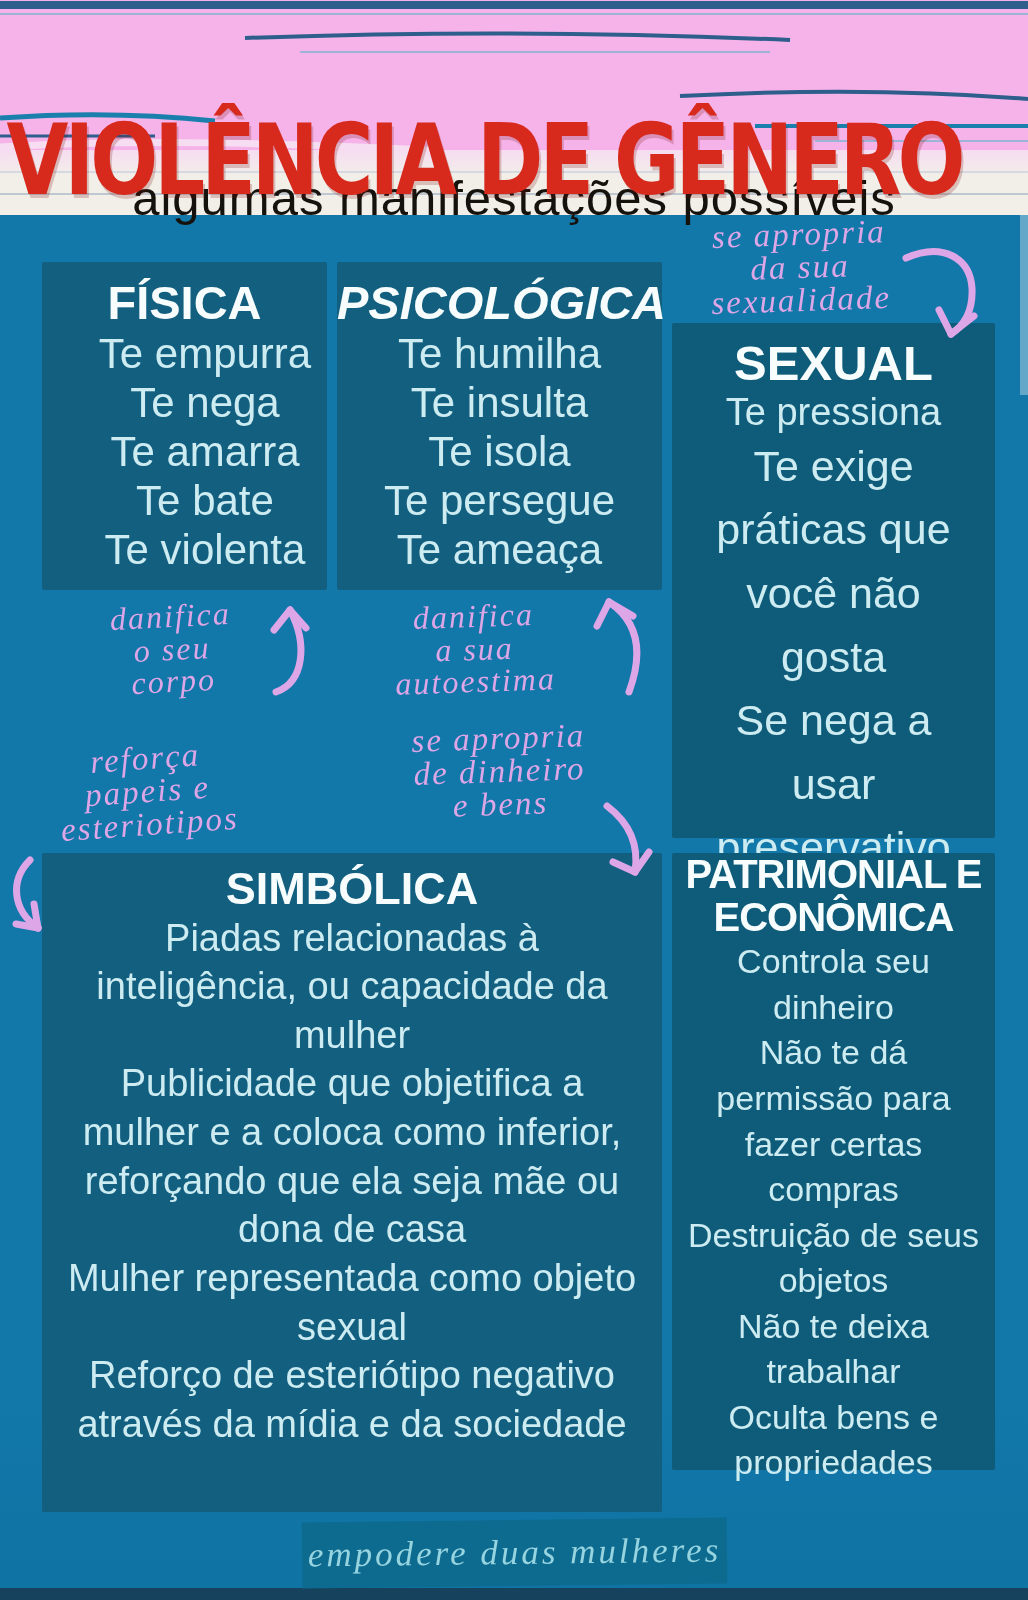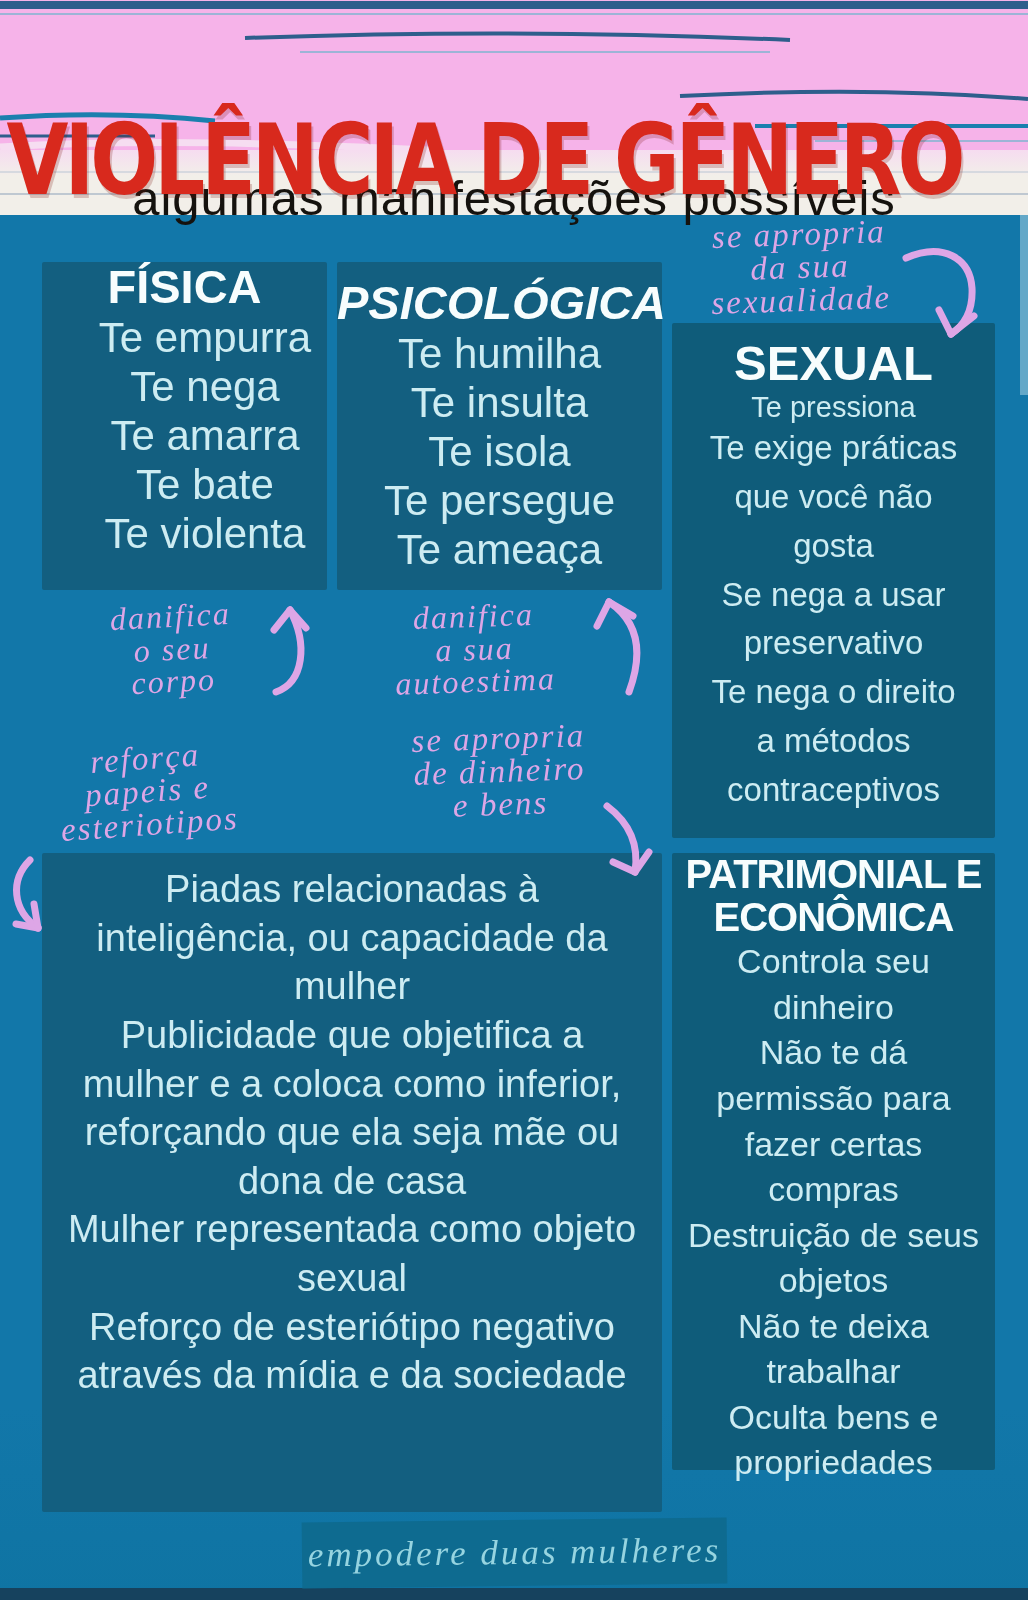--- a/index.html
+++ b/index.html
@@ -26,30 +26,30 @@
   .subtitle{
     position:absolute;left:0;top:20px;width:1028px;text-align:center;
     font-size:49px;font-weight:400;letter-spacing:1px;color:var(--subtitle_ink);
   }
   
   .box{position:absolute;background:var(--box);border-radius:2px;box-sizing:border-box;
        text-align:center;color:var(--box_text);}
   .box.alt{background:var(--box_alt);}
   .box h2{margin:0;color:var(--box_title);font-weight:bold;line-height:1.08;}
   .box p{margin:0;}
-  .box-fisica{left:42px;top:262px;width:285px;height:328px;}
+  .box-fisica{left:42px;top:262px;width:285px;height:328px;padding-top:16px;}
   .box-fisica h2{font-size:47px;}
   .box-fisica p{font-size:42px;line-height:1.17;margin-left:41px;}
   .box-psicologica{left:337px;top:262px;width:325px;height:328px;padding-top:16px;}
   .box-psicologica h2{font-size:47px;font-style:italic;}
   .box-psicologica p{font-size:42px;line-height:1.17;}
   .box-sexual{left:672px;top:323px;width:323px;height:515px;padding-top:14px;}
   .box-sexual h2{font-size:49px;}
-  .box-sexual .lead{font-size:29px;line-height:1.18;}
-  .box-sexual p{font-size:33px;line-height:1.48;width:252px;margin:0 auto;}
+  .box-sexual .lead{font-size:38px;line-height:1.18;}
+  .box-sexual p{font-size:43px;line-height:1.48;width:252px;margin:0 auto;}
   .box-simbolica{left:42px;top:853px;width:620px;height:659px;padding-top:12px;}
   .box-simbolica h2{font-size:45px;}
   .box-simbolica p{font-size:38px;line-height:1.28;width:578px;margin:0 auto;}
   .box-patrimonial{left:672px;top:853px;width:323px;height:617px;padding-top:0;}
   .box-patrimonial h2{font-size:40px;letter-spacing:-1px;width:300px;margin:0 auto;}
   .box-patrimonial p{font-size:34px;line-height:1.34;width:294px;margin:0 auto;}
   
   .ann{position:absolute;color:var(--hand);font-family:cursive;
        font-style:italic;text-align:center;z-index:6;}
   .ann span{display:block;}
@@ -125,20 +125,21 @@
     <h2>SEXUAL</h2>
     <p class="lead">Te pressiona</p>
     <div>
         <p>Te exige práticas que você não gosta</p>
         <p>Se nega a usar preservativo</p>
         <p>Te nega o direito a métodos contraceptivos</p>
       </div>
   </div>
 
   <div class="box box-simbolica">
+    <h2>SIMBÓLICA</h2>
     <div>
         <p>Piadas relacionadas à inteligência, ou capacidade da mulher</p>
         <p>Publicidade que objetifica a mulher e a coloca como inferior, reforçando que ela seja mãe ou dona de casa</p>
         <p>Mulher representada como objeto sexual</p>
         <p>Reforço de esteriótipo negativo através da mídia e da sociedade</p>
       </div>
   </div>
 
   <div class="box alt box-patrimonial">
     <h2>PATRIMONIAL E ECONÔMICA</h2>

